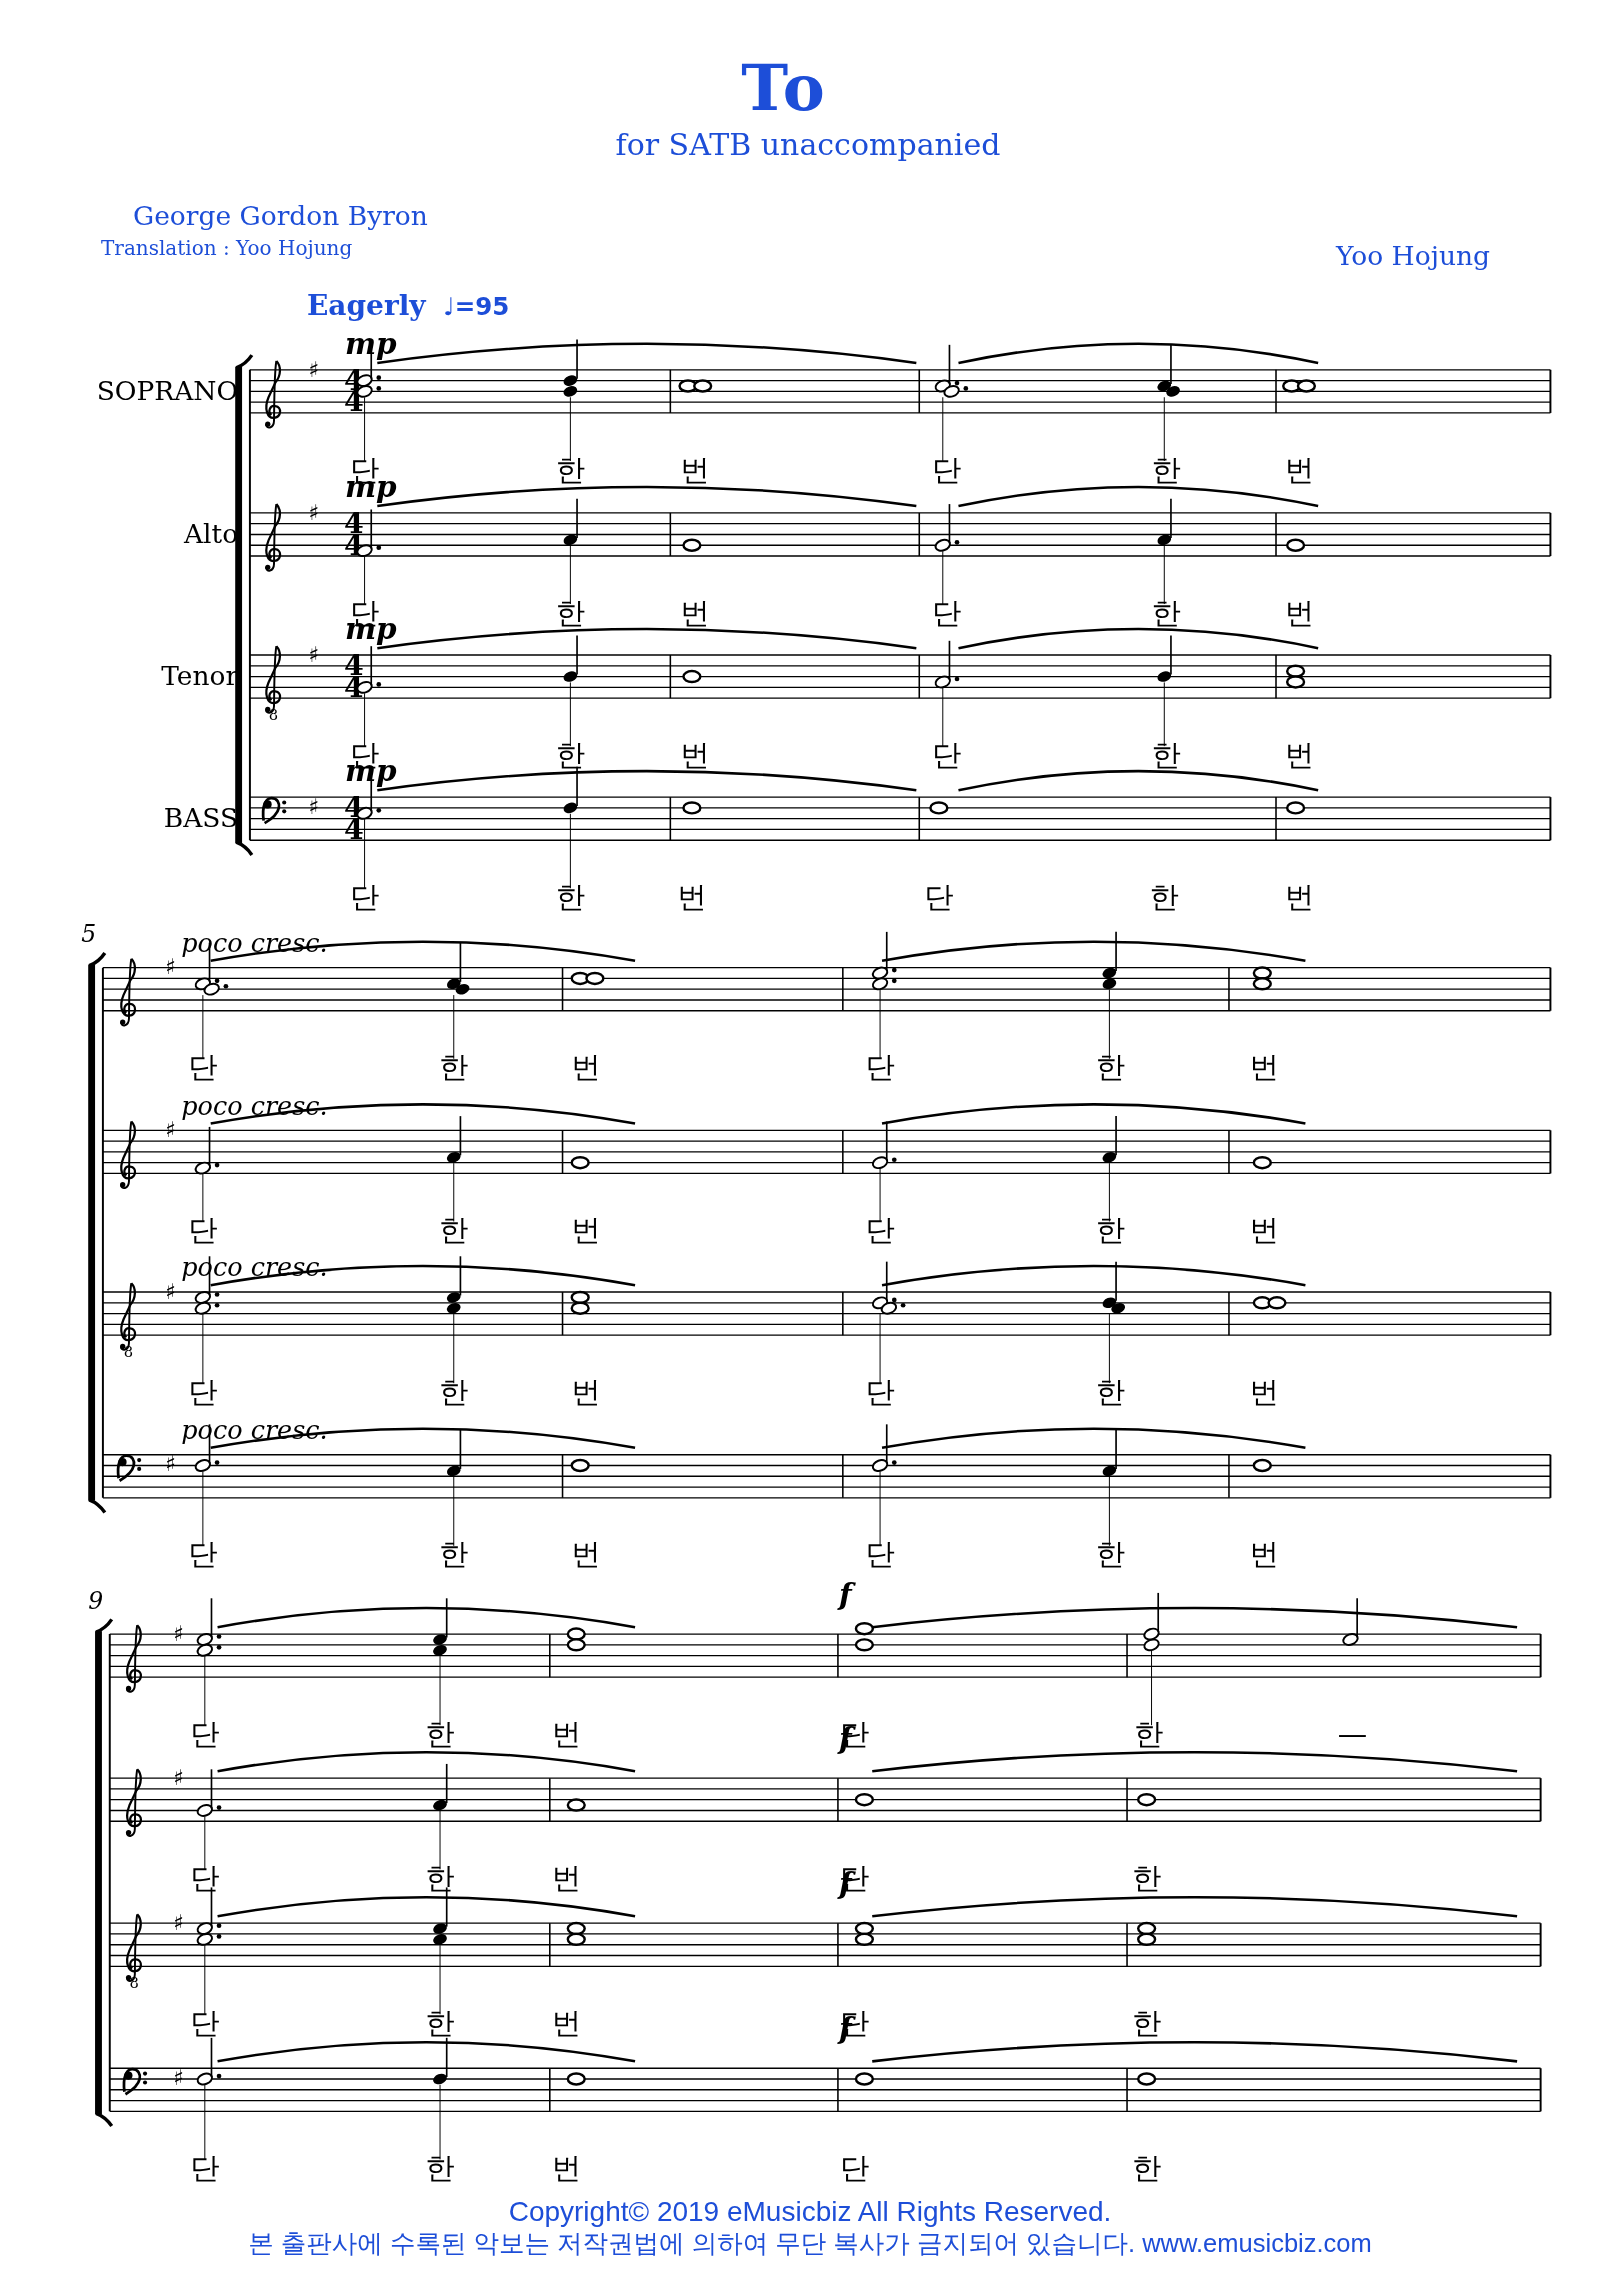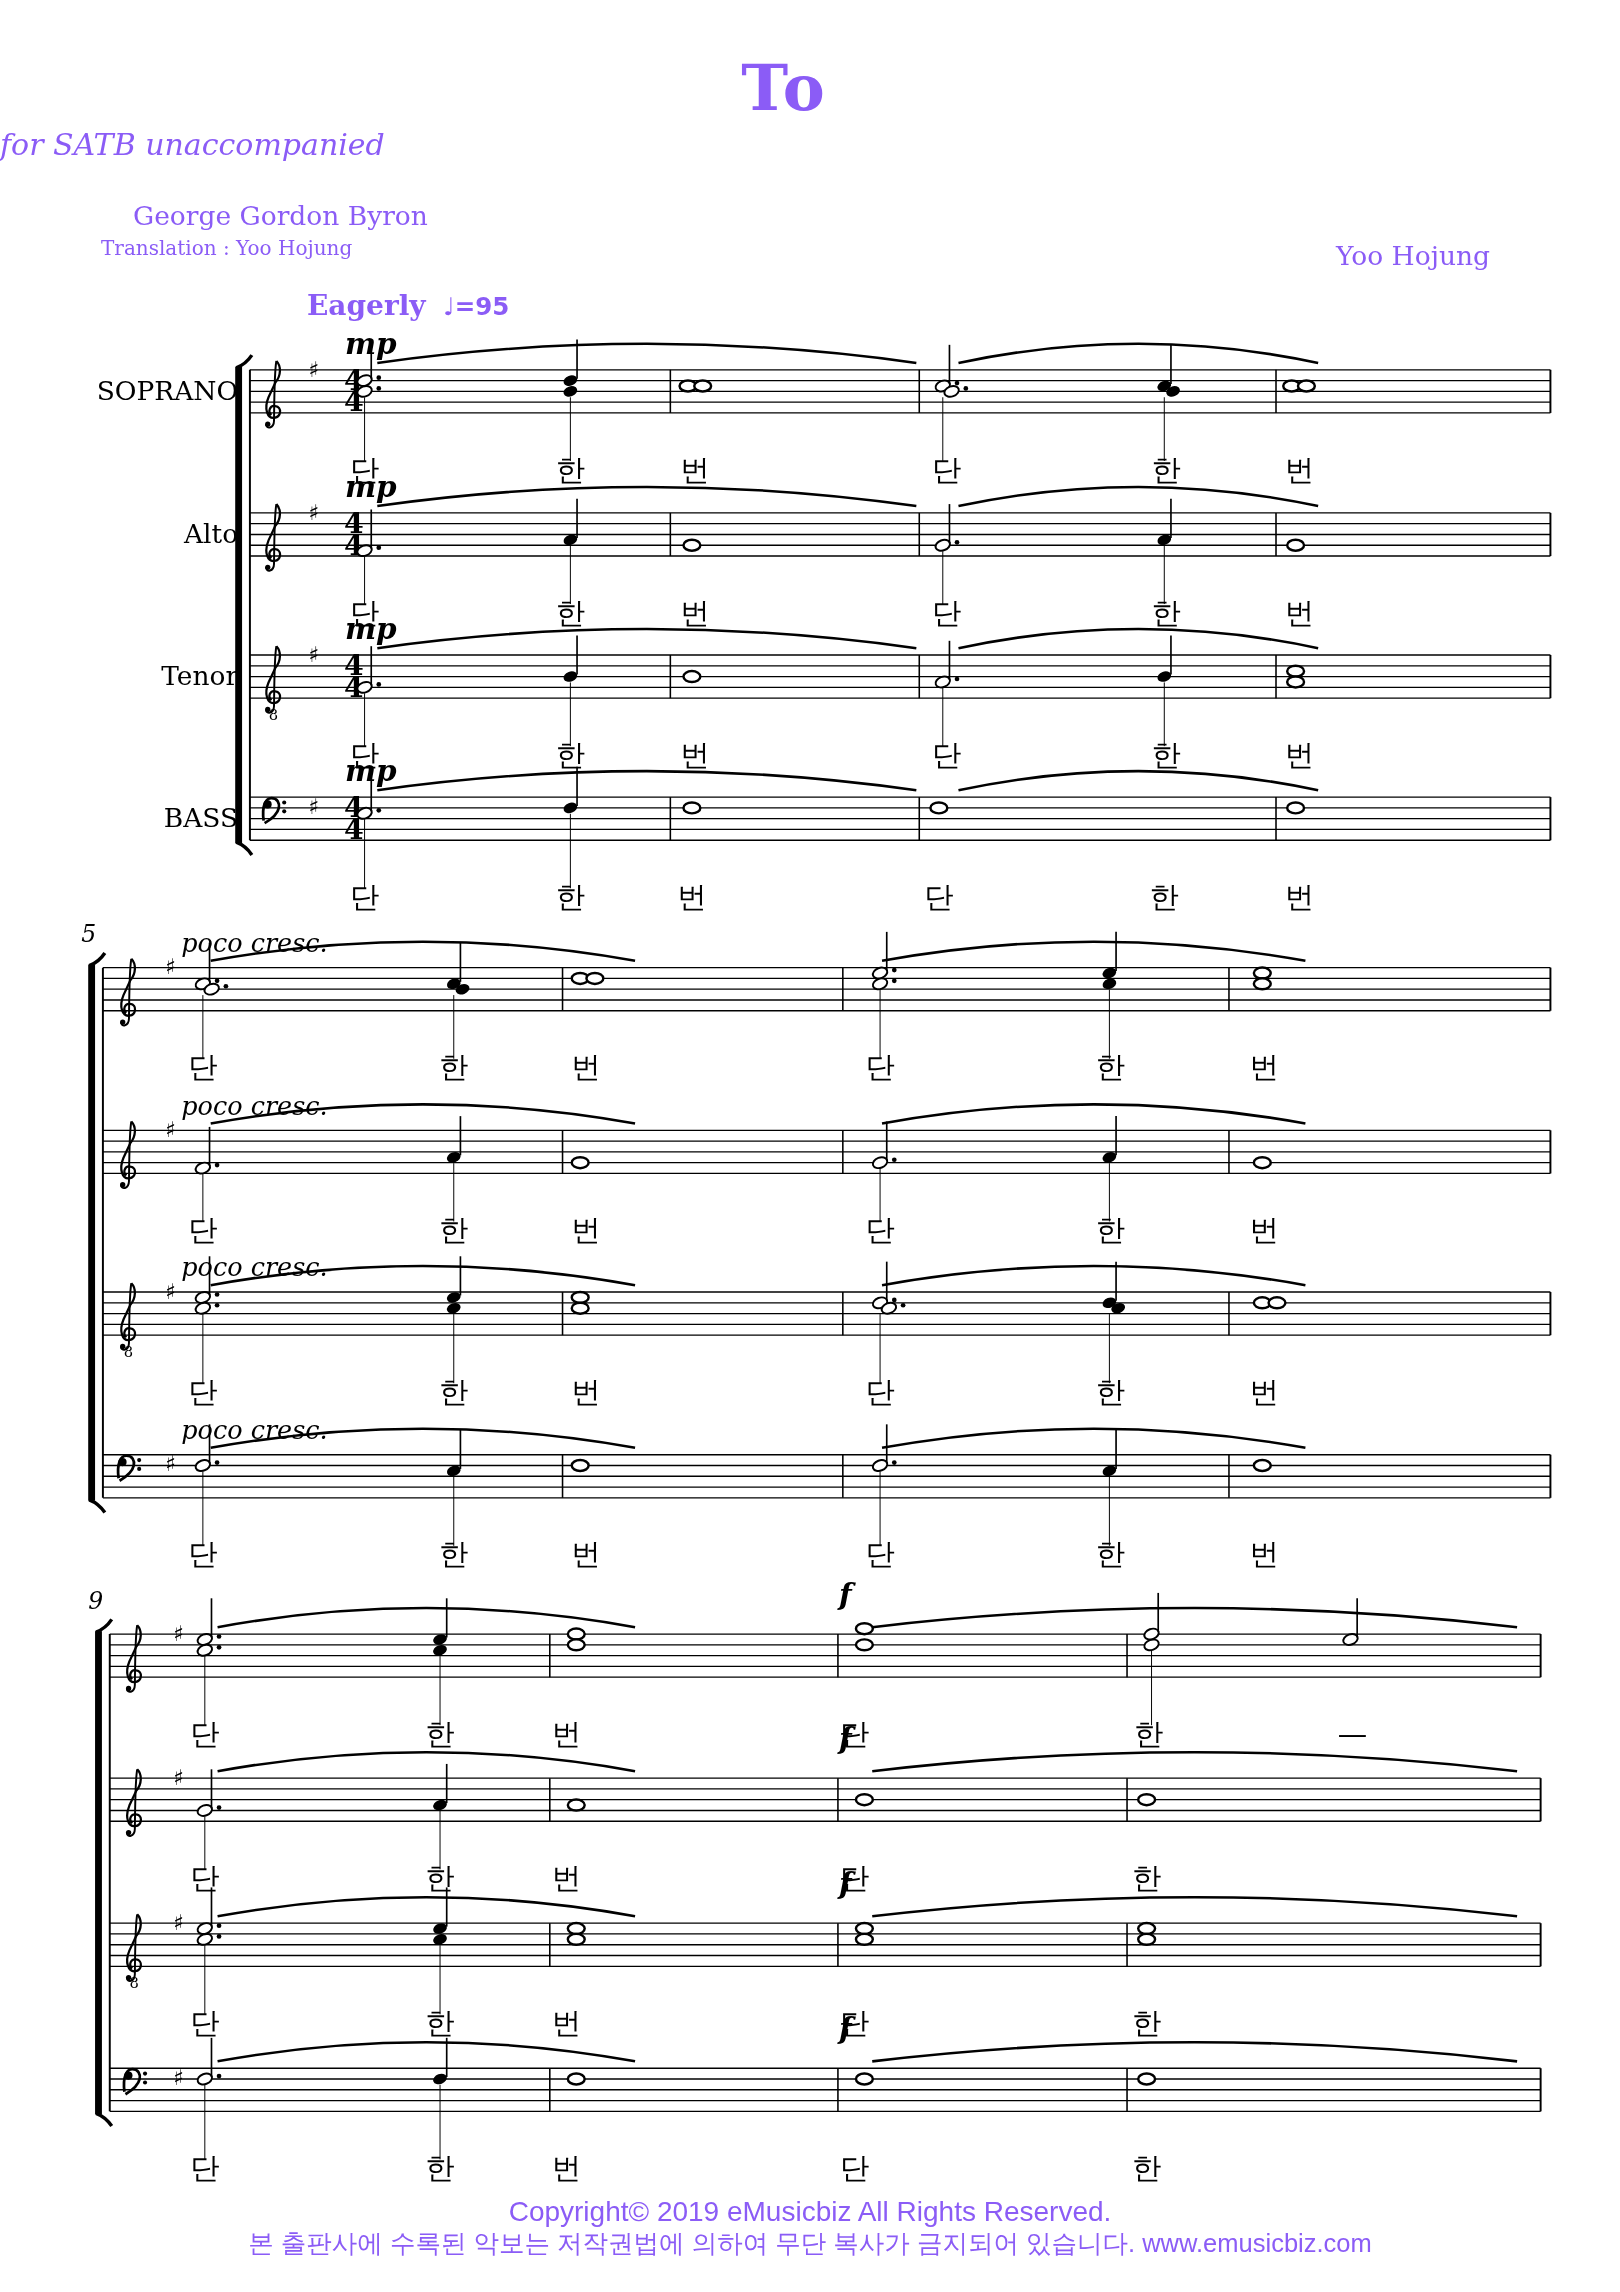--- a/index.html
+++ b/index.html
@@ -1,20 +1,20 @@
 <!DOCTYPE html>
 <html><head>
 <meta charset="utf-8">
 <style>
   html,body{margin:0;padding:0;background:#888;}
   #page{position:relative;width:1620px;height:2293px;background:#ffffff;
-        font-family:"DejaVu Serif","Liberation Serif",serif;color:#8b5cf6;overflow:hidden;}
+        font-family:"DejaVu Serif","Liberation Serif",serif;color:#1d4ed8;overflow:hidden;}
   .abs{position:absolute;white-space:nowrap;text-align:right;}
   #title{left:0;top:51px;width:1568px;text-align:center;font-size:63px;font-weight:bold;letter-spacing:2px;}
-  #subtitle{left:0;top:127px;width:1558px;text-align:left;font-size:30px;font-style:italic;}
+  #subtitle{left:0;top:127px;width:1558px;text-align:center;font-size:30px;padding-left:29px;}
   #lyricist{left:133px;top:200px;font-size:26.5px;}
   #translation{left:101px;top:236px;font-size:20px;}
   #composer{left:0;top:240px;width:1490px;text-align:right;font-size:26.5px;}
   #tempo{left:307px;top:289px;font-size:28px;font-weight:bold;}
   #tempo .metro{font-family:"DejaVu Sans","Liberation Sans",sans-serif;font-size:24.5px;font-weight:bold;margin-left:17.6px;}
   #copy1{left:0;top:2196px;width:1620px;text-align:center;font-size:28px;
          font-family:"Liberation Sans","DejaVu Sans",sans-serif;}
   #copy2{left:0;top:2226px;width:1620px;text-align:center;font-size:25.5px;
          font-family:"Liberation Sans","DejaVu Sans",sans-serif;}
   svg#score{position:absolute;left:0;top:0;}

